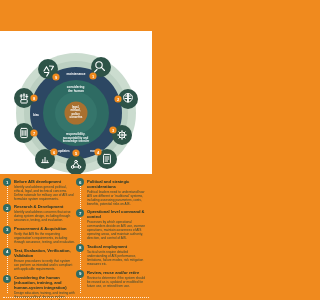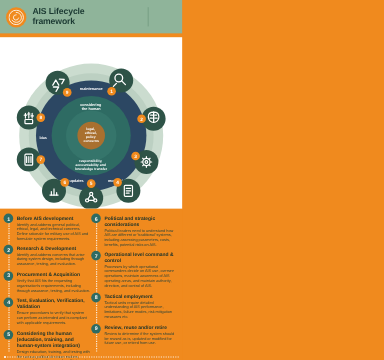--- a/index.html
+++ b/index.html
@@ -138,32 +138,20 @@
     position: absolute; left: 3px; right: 3px; bottom: 2px;
     height: 0; border-top: 0.6px dotted #FFFFFF;
     opacity: 0.8;
   }
 </style>
 </head>
 <body>
 
 <div id="page">
 
-  <div id="header">
-    <div id="logo">
-      <svg width="13" height="13" viewBox="0 0 26 26" aria-hidden="true">
-        <circle cx="13" cy="13" r="12" fill="none" stroke="#FFFFFF" stroke-width="1.4"></circle>
-        <path d="M13 4.6 A8.4 8.4 0 1 1 6.2 17.6" fill="none" stroke="#FFFFFF" stroke-width="1.4" stroke-linecap="round"></path>
-        <path d="M13 8.6 A4.4 4.4 0 1 0 17 14" fill="none" stroke="#FFFFFF" stroke-width="1.3" stroke-linecap="round"></path>
-      </svg>
-    </div>
-    <div id="title">AIS Lifecycle
-framework</div>
-    <div id="header-rule"></div>
-  </div>
   <div id="orange-bar"></div>
 
   <div id="diagram">
     <svg id="diagram-svg" width="152" height="143" viewBox="0 0 152 143">
 
       <circle cx="76" cy="82" r="60" fill="#CBDCCF"></circle>
       <circle cx="76" cy="82" r="52" fill="#BCD0C2"></circle>
 
       <circle cx="76" cy="82" r="46" fill="#2C4763"></circle>
 

